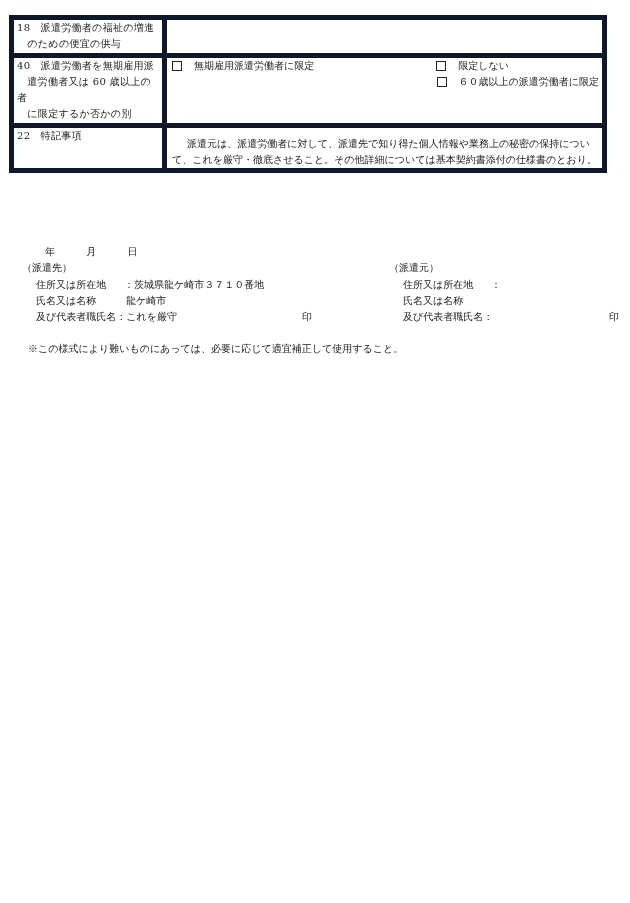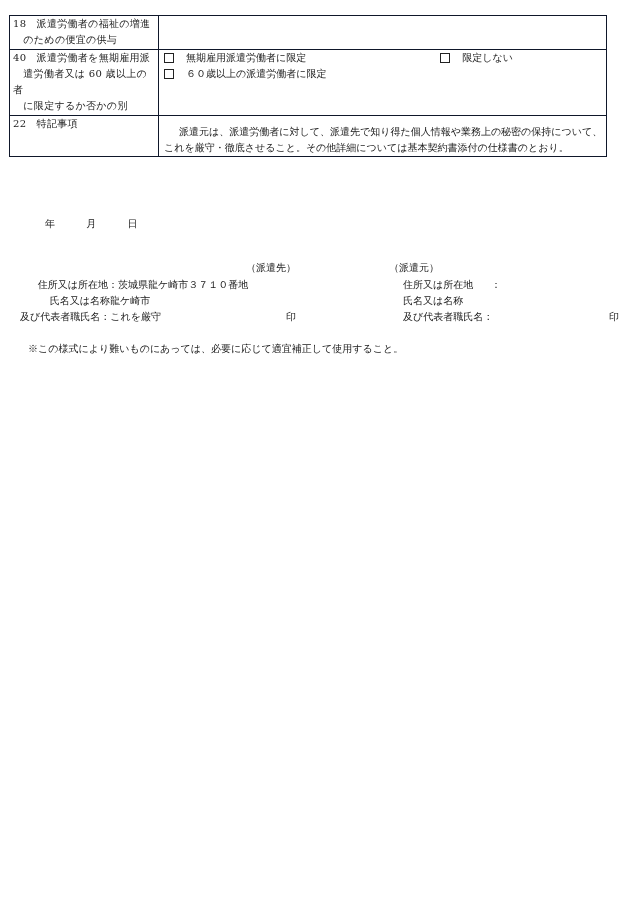--- a/index.html
+++ b/index.html
@@ -6,37 +6,37 @@
   body {
     width: 630px; height: 903px; position: relative; overflow: hidden;
     font-family: "DejaVu Serif", "Liberation Serif", serif;
     font-size: 10px; color: #1a1a1a; line-height: 16.5px;
   }
   .tbl {
     position: absolute; left: 9px; top: 15px; width: 598px;
     border-collapse: collapse; table-layout: fixed;
   }
   .tbl td {
-    border: 1px solid #0f172a; vertical-align: top; padding: 0 3px;
+    border: 5px solid #0f172a; vertical-align: top; padding: 0 3px;
     font-size: 10px; line-height: 16.3px;
   }
   .tbl td.lbl { width: 142px; letter-spacing: 0.3px; }
   .tbl td.val { padding-left: 5px; }
   .row-18 td, .row-19 td { height: 32px; }
   .row-20 td, .row-21 td { height: 48px; }
   .row-22 td { height: 32px; }
-  .opt { display: flex; align-items: center; height: 16.3px; white-space: nowrap; }
+  .opt { display: flex; align-items: center; height: 16.3px; white-space: nowrap; justify-content: flex-end; }
   .cb { display: inline-block; width: 8px; height: 8px; border: 1px solid #222; margin-right: 12px; flex: none; }
   .opt-line { display: flex; }
   .opt-line .opt-right { margin-left: auto; margin-right: 90px; }
   .note-text { text-indent: 1.5em; margin-top: 8px; }
-  .date-line { position: absolute; left: 45px; top: 216px; word-spacing: 12px; }
+  .date-line { position: absolute; left: 45px; top: 244px; word-spacing: 12px; }
   .date-line span { margin-right: 16px; }
   .party { position: absolute; top: 260px; }
-  .party.left { left: 6px; width: 290px; text-align: right; }
+  .party.left { left: 22px; width: 290px; }
   .party.right { left: 389px; width: 230px; }
   .party .hdr { margin-bottom: 0; }
   .party .line { display: flex; padding-left: 14px; height: 16px; white-space: nowrap; }
   .party .k { flex: none; }
   .party .seal { margin-left: auto; }
   .left .k.k1 { width: 88px; }
   .left .k.k2 { width: 90px; }
   .right .k.k1 { width: 88px; }
   .footnote { position: absolute; left: 28px; top: 341px; white-space: nowrap; text-align: center; }
 </style>

